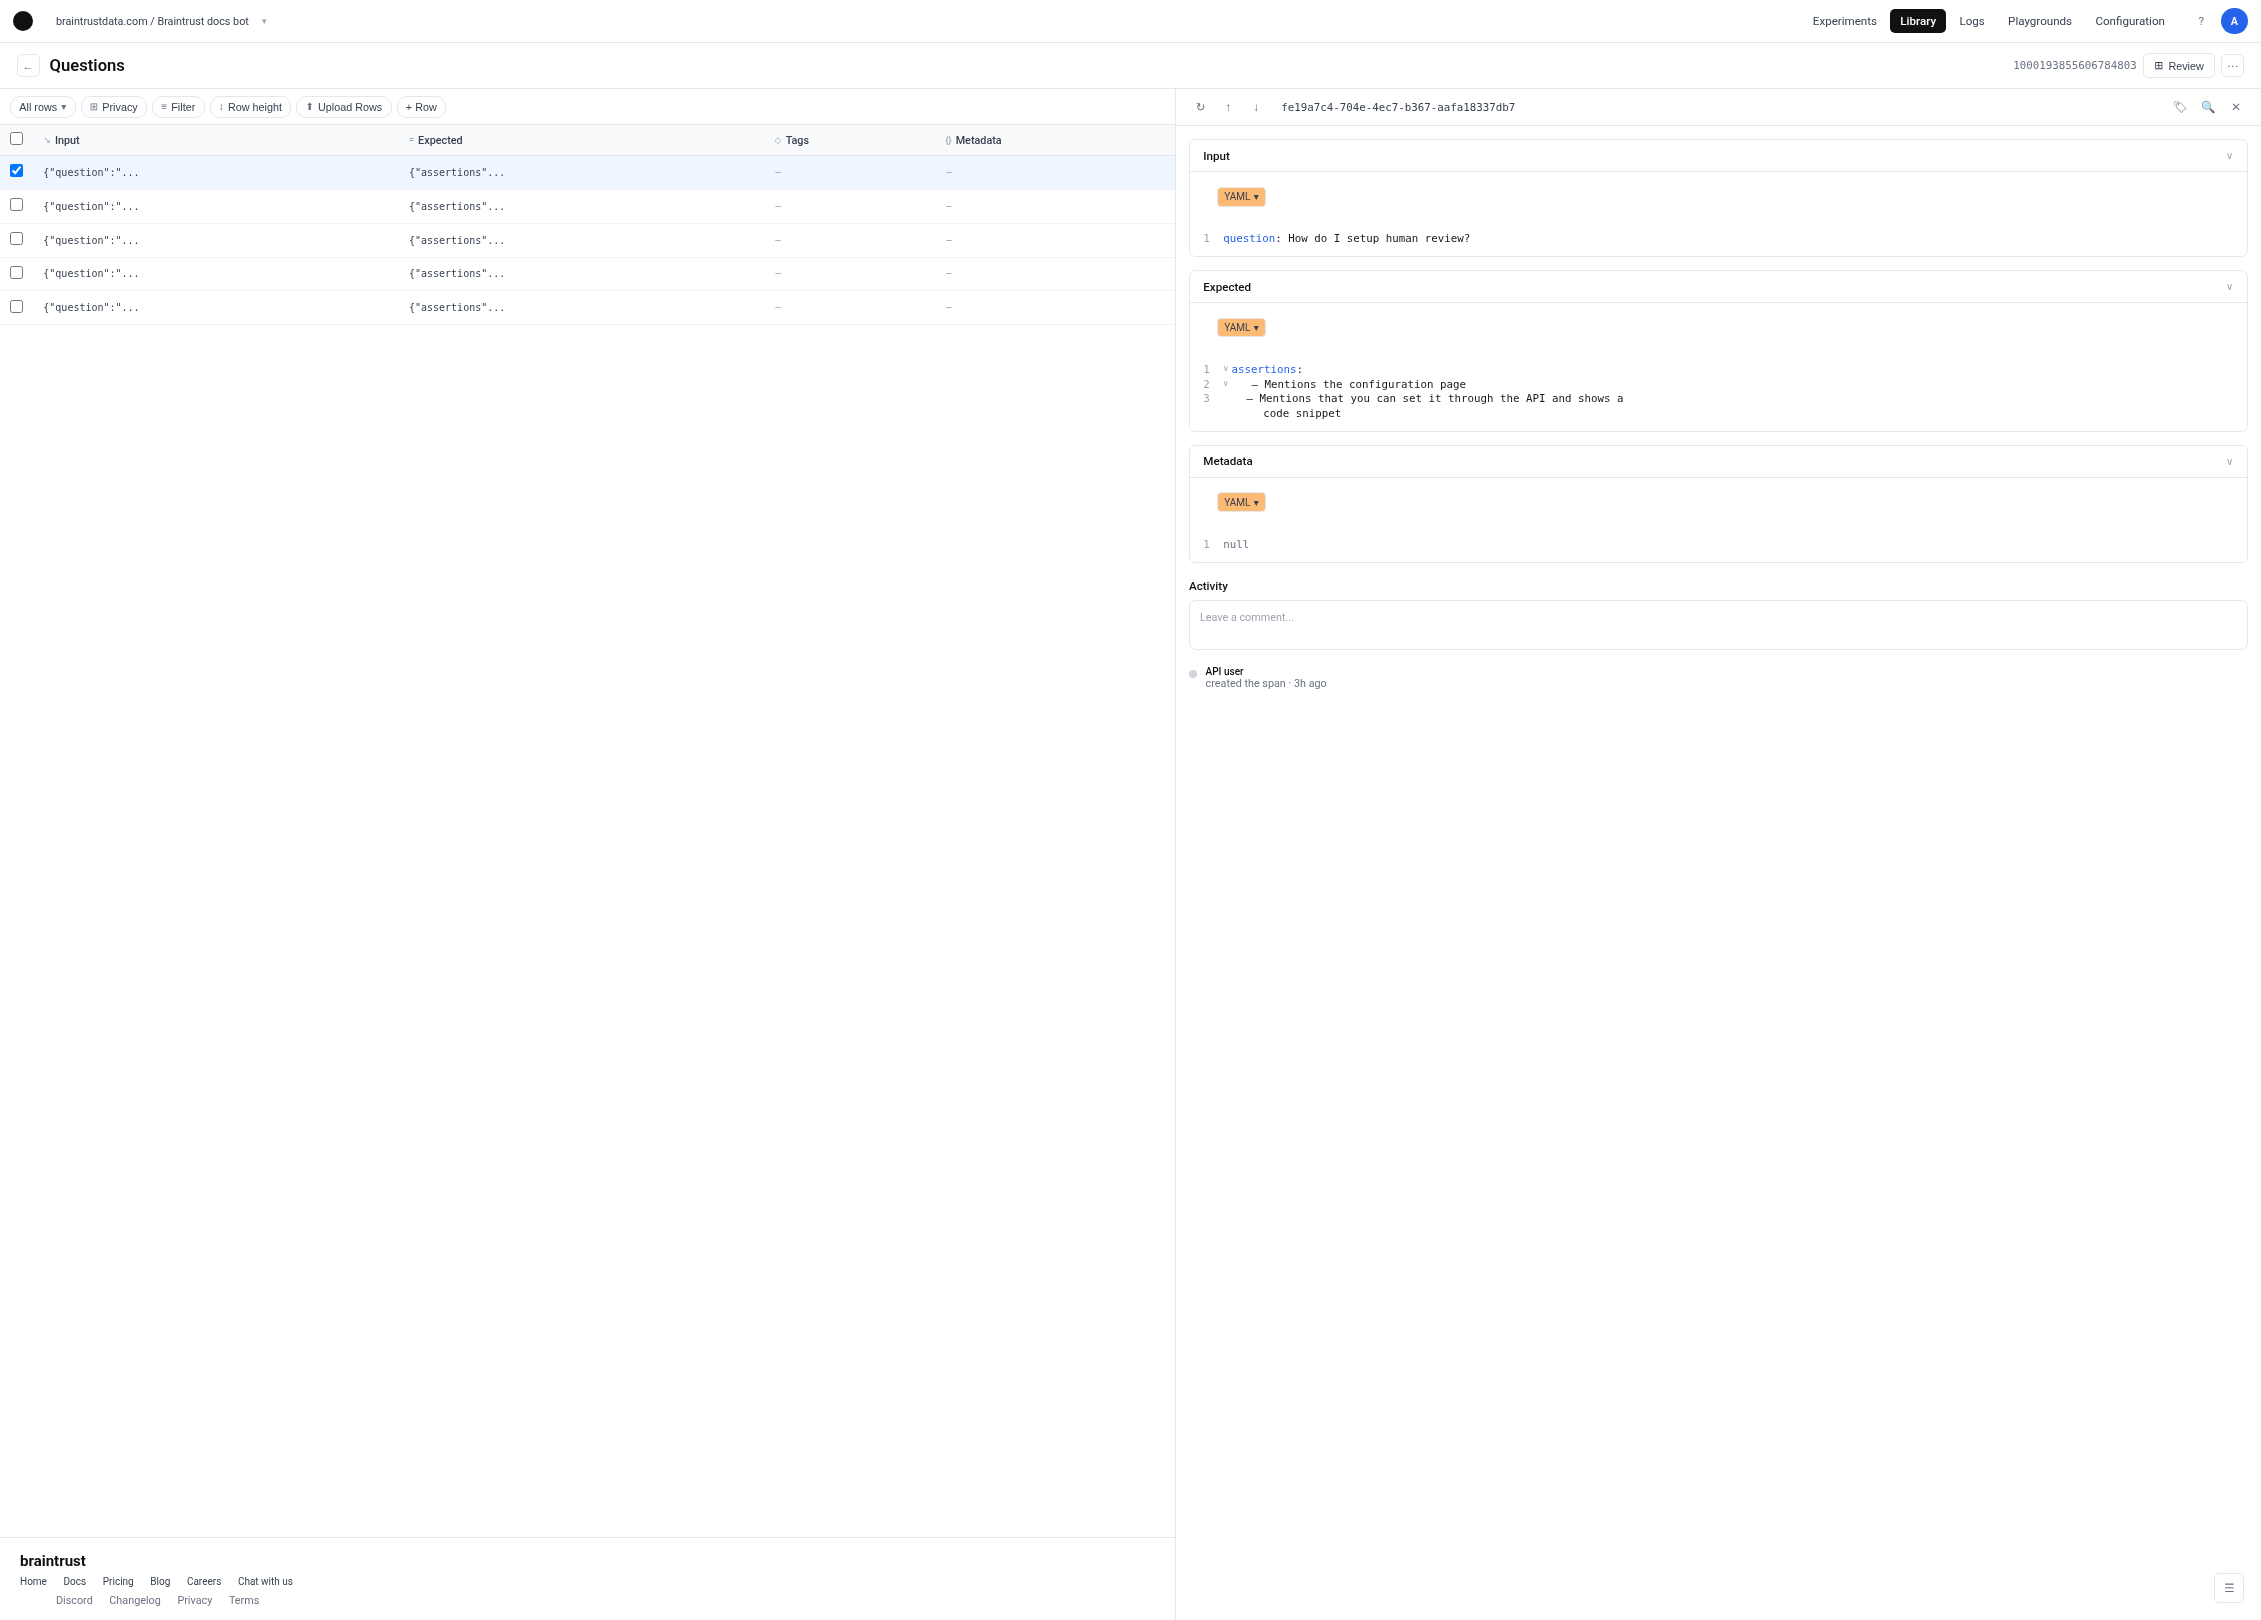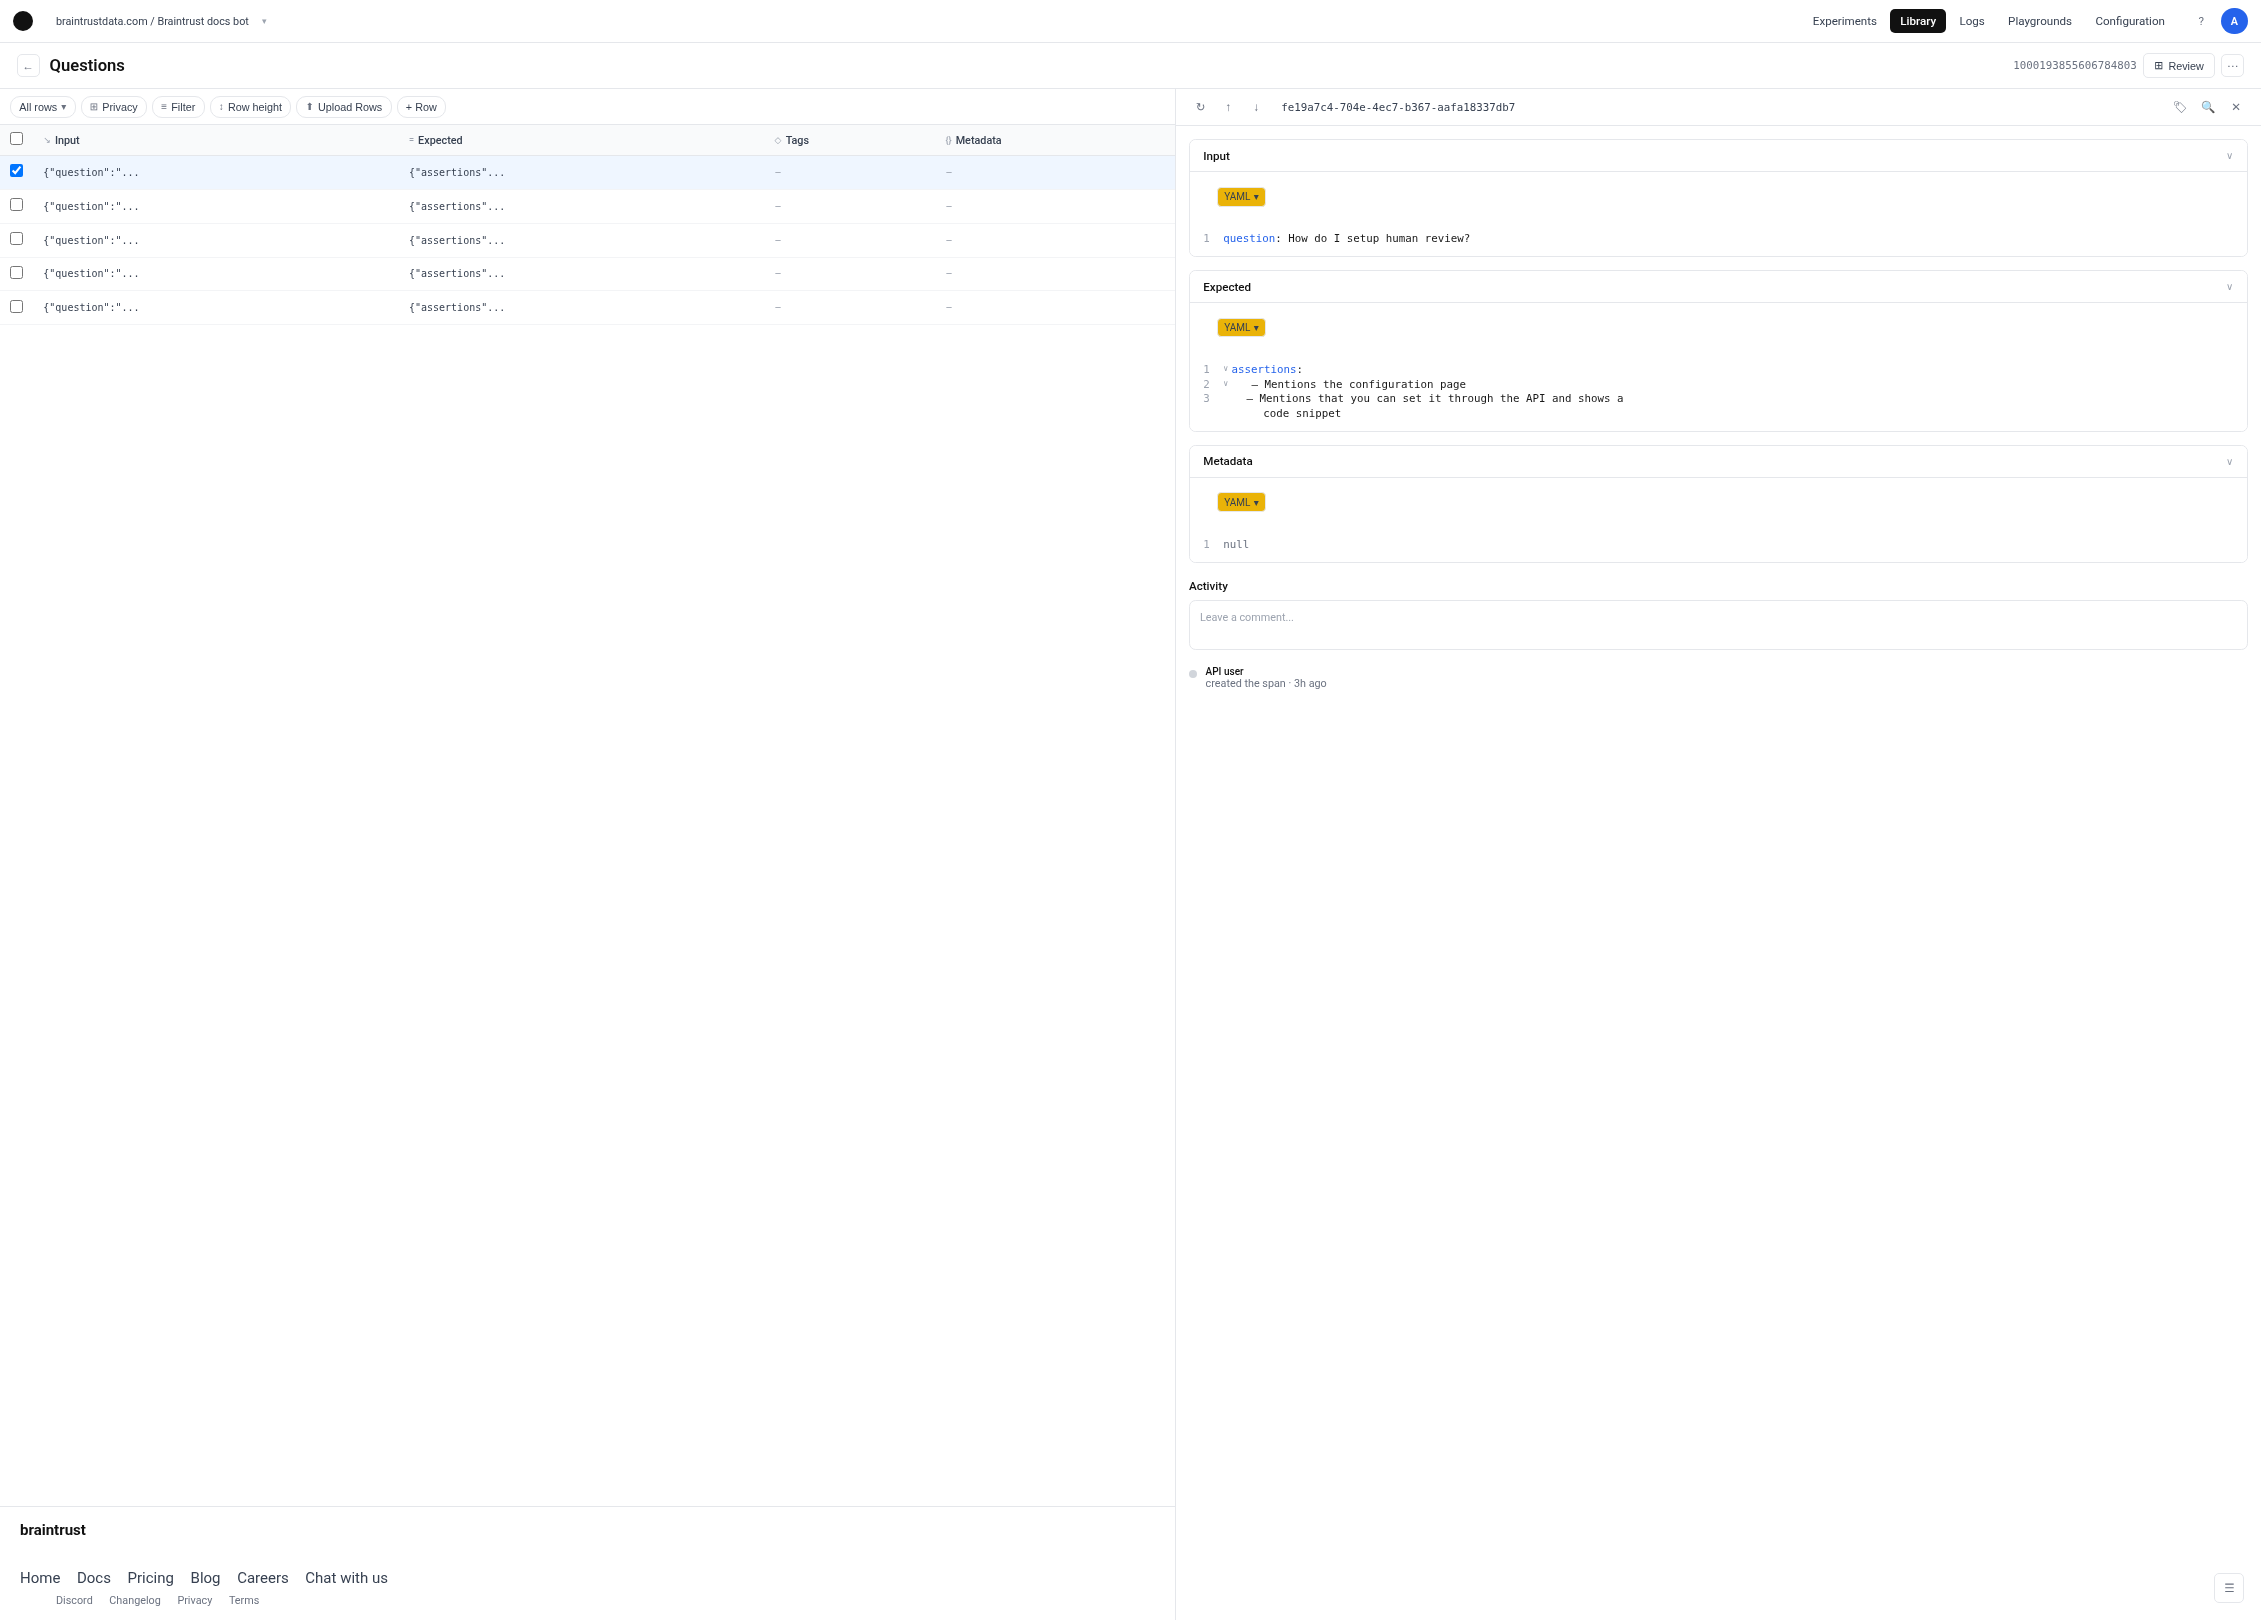--- a/index.html
+++ b/index.html
@@ -70,21 +70,21 @@
 
     
     .section { border: 0.8px solid #e5e7eb; border-radius: 6.6px; overflow: hidden; }
     .section-header { display: flex; align-items: center; justify-content: space-between; padding: 8.3px 13.3px; background: #fff; cursor: pointer; }
     .section-title { font-size: 11.6px; font-weight: 500; color: #111; }
     .section-chevron { color: #9ca3af; font-size: 10px; }
     .section-body { border-top: 0.8px solid #e5e7eb; }
 
     
     .code-block { background: #fff; padding: 10px 13.3px; font-family: monospace; font-size: 10.8px; }
-    .yaml-selector { display: inline-flex; align-items: center; gap: 3.3px; padding: 3.3px 6.6px; border: 0.8px solid #e5e7eb; border-radius: 4.1px; font-size: 10px; color: #374151; cursor: pointer; margin: 8.3px 13.3px; background: #eab308; }
+    .yaml-selector { display: inline-flex; align-items: center; gap: 3.3px; padding: 3.3px 6.6px; border: 0.8px solid #e5e7eb; border-radius: 4.1px; font-size: 10px; color: #374151; cursor: pointer; margin: 8.3px 13.3px; background: #fdba74; }
     .line-number { color: #9ca3af; margin-right: 13.3px; user-select: none; font-size: 10.8px; }
     .code-line { display: flex; align-items: flex-start; padding: 0.8px 0; }
     .code-line-indent { margin-left: 20px; }
     .key-color { color: #2563eb; }
     .null-color { color: #6b7280; }
     .line-toggle { color: #9ca3af; margin-right: 3.3px; font-size: 8.3px; }
 
     
     .comment-box { border: 0.8px solid #e5e7eb; border-radius: 6.6px; padding: 10px; font-size: 10.8px; color: #9ca3af; min-height: 50px; cursor: text; }
 
@@ -92,21 +92,21 @@
     .activity-item { display: flex; align-items: flex-start; gap: 8.3px; padding: 6.6px 0; }
     .activity-dot { width: 8.3px; height: 8.3px; border-radius: 50%; background: #d1d5db; margin-top: 3.3px; flex-shrink: 0; }
     .activity-content { flex: 1; }
     .activity-user { font-size: 10px; font-weight: 500; color: #111; }
     .activity-desc { font-size: 10.8px; color: #6b7280; }
 
     
     .footer { border-top: 0.8px solid #e5e7eb; padding: 13.3px 20px; display: flex; flex-direction: column; gap: 6.6px; }
     .footer-brand { font-size: 15px; font-weight: 700; color: #111; }
     .footer-links { display: flex; gap: 16.6px; }
-    .footer-link { font-size: 15px; color: #374151; cursor: pointer; text-decoration: none; margin-top: 24px; }
+    .footer-link { font-size: 10px; color: #374151; cursor: pointer; text-decoration: none; }
     .footer-bottom { display: flex; gap: 16.6px; padding-left: 36px; }
     .footer-bottom-link { font-size: 10.8px; color: #6b7280; cursor: pointer; }
 
     
     .bottom-right-btn { position: fixed; bottom: 16.6px; right: 16.6px; width: 30px; height: 30px; border: 0.8px solid #e5e7eb; border-radius: 5px; display: flex; align-items: center; justify-content: center; cursor: pointer; background: #fff; color: #6b7280; }
   </style>
 </head>
 <body>
 
 <nav class="top-nav">

